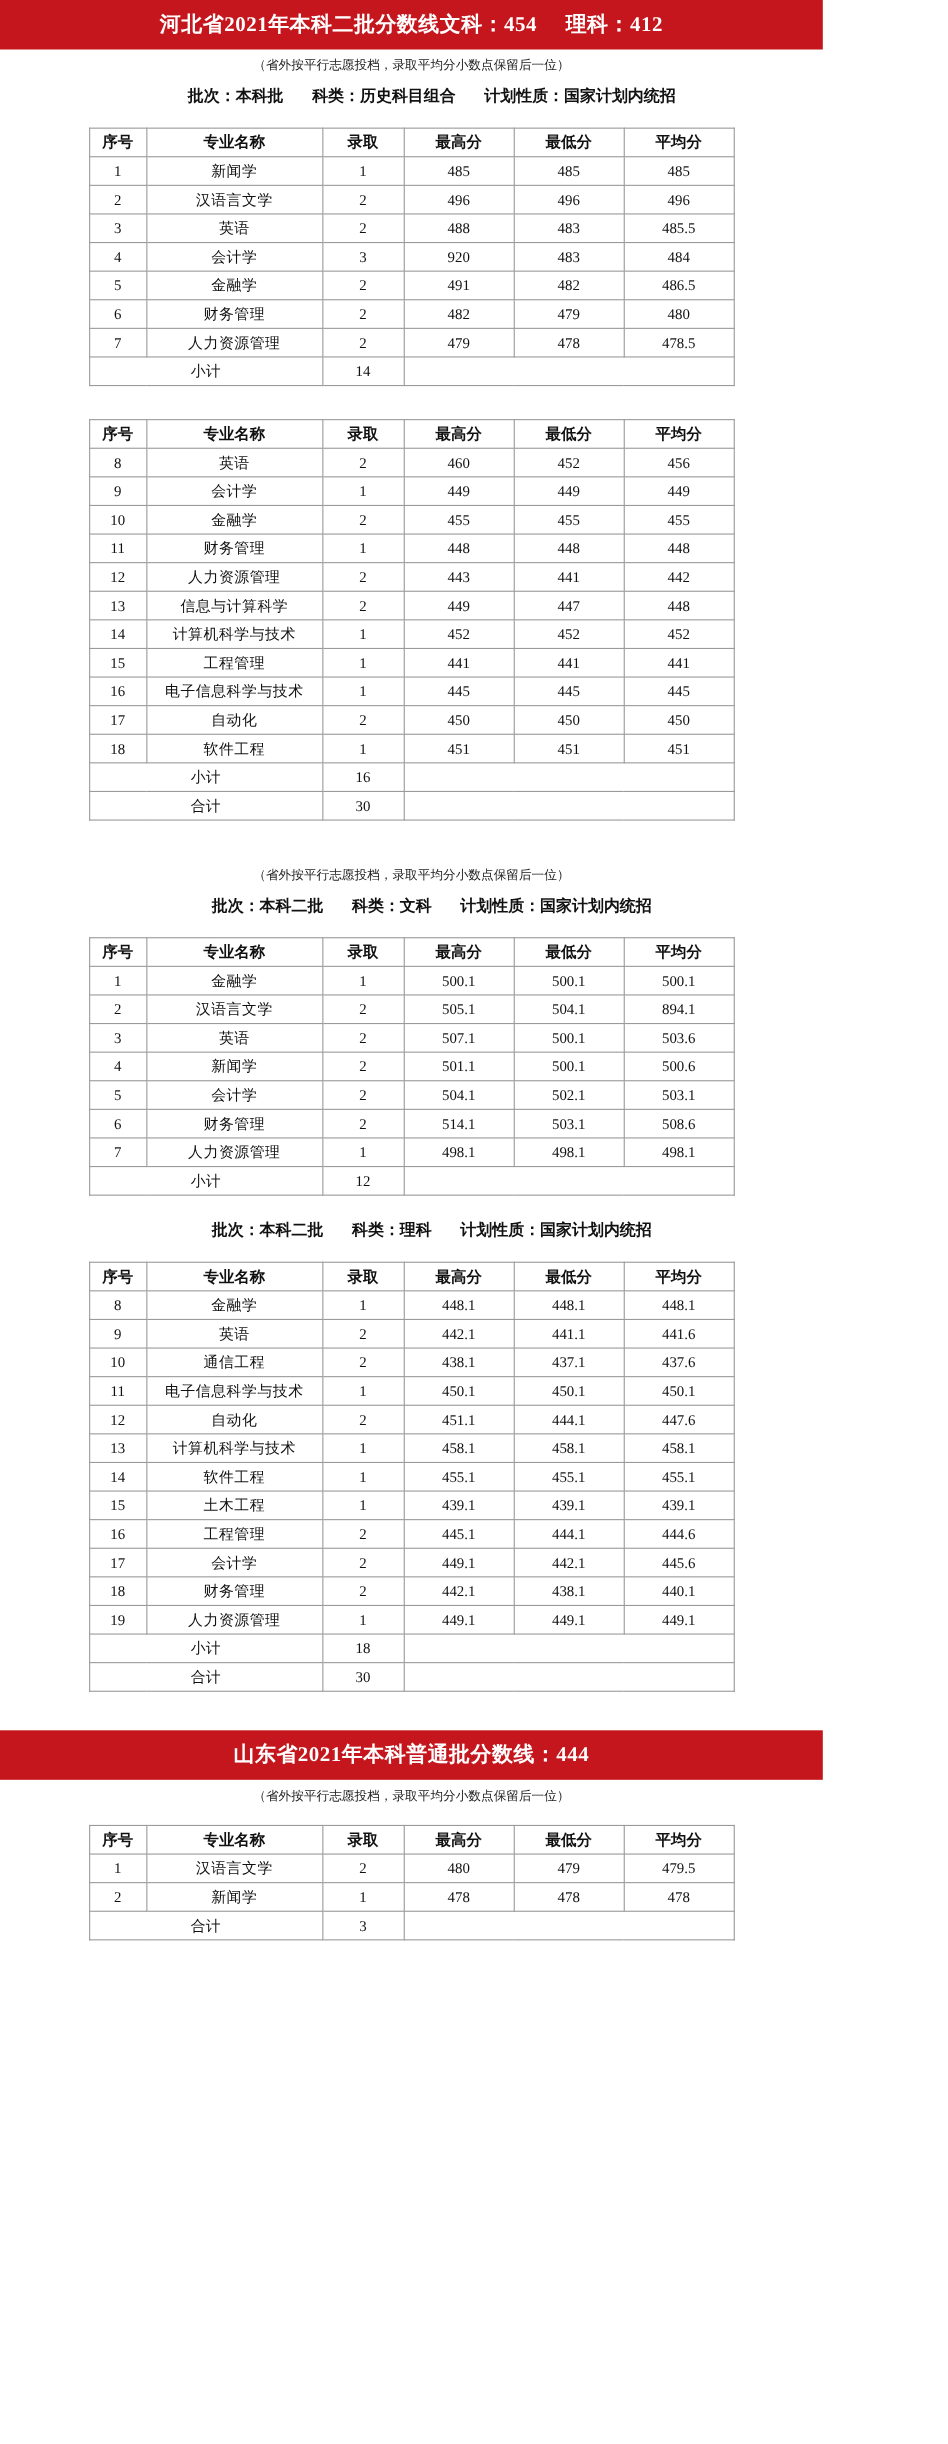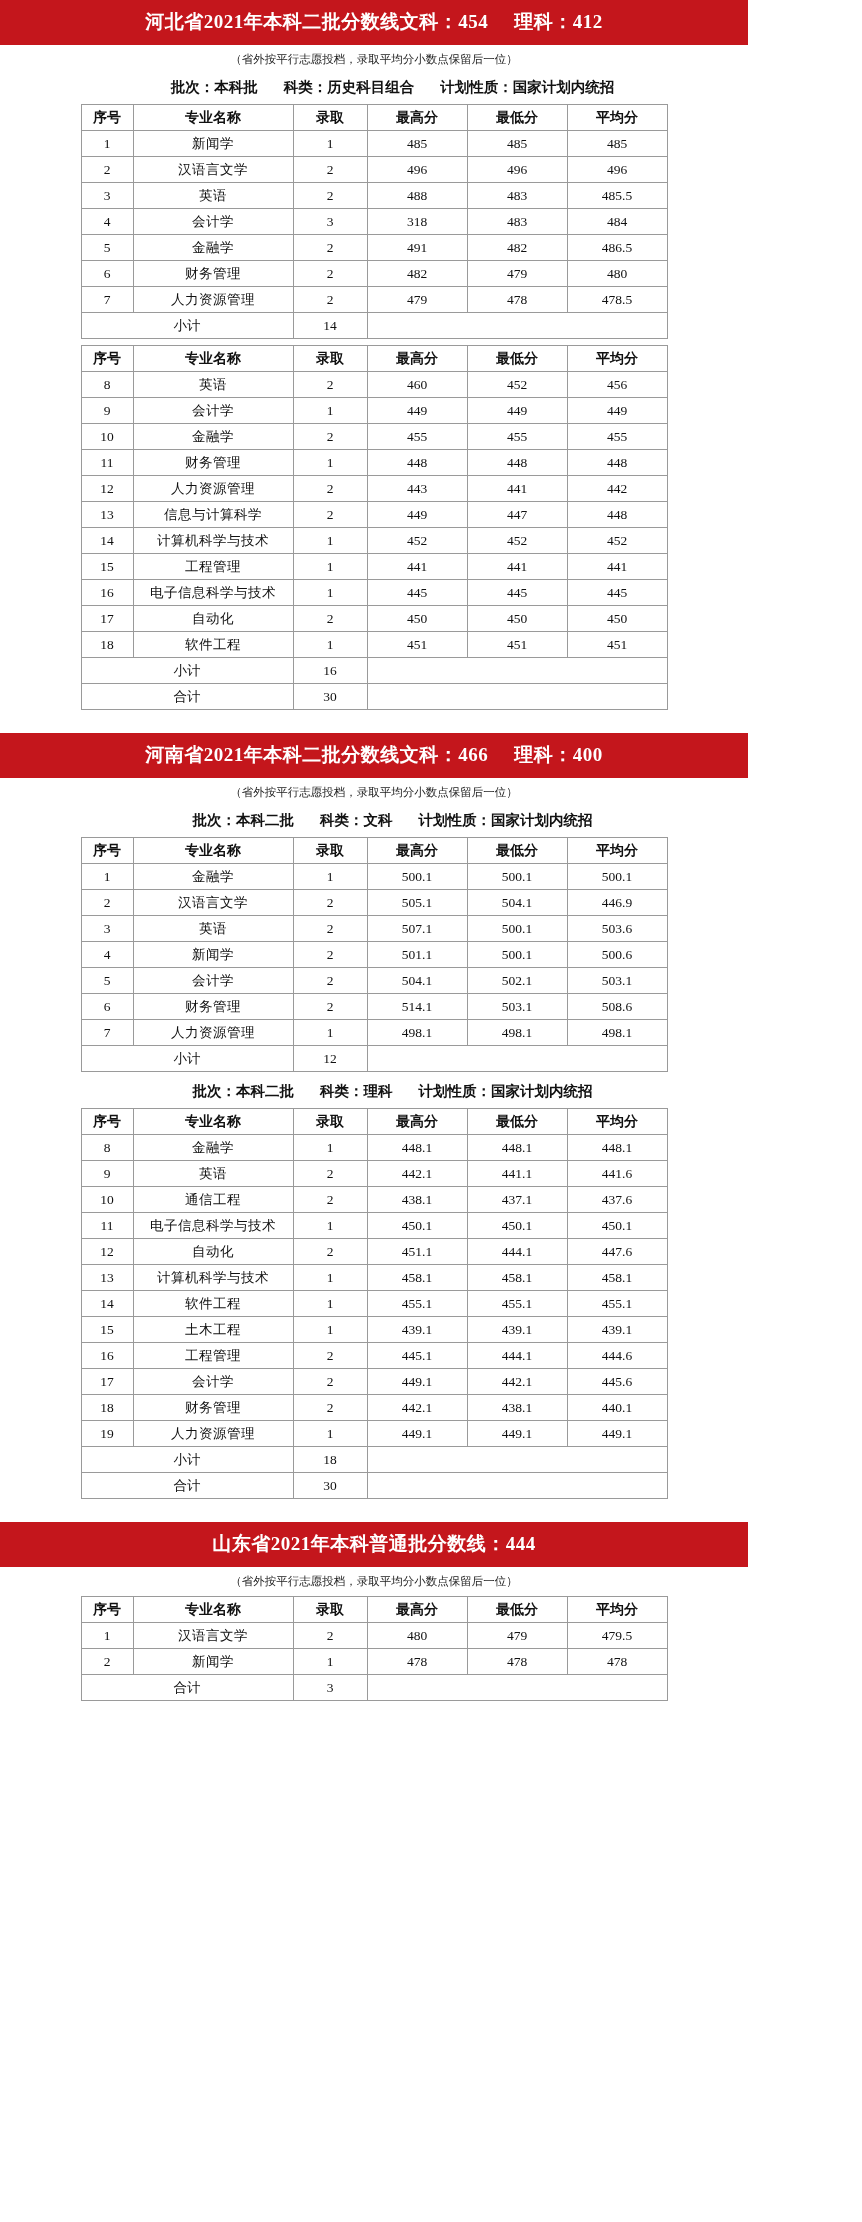--- a/index.html
+++ b/index.html
@@ -34,21 +34,21 @@
     font-weight:bold;
     padding:4px 0 7px 0;
     color:#111;
     margin-left:37px;
   }
   .meta .lbl{font-weight:bold;}
   .meta .gap{display:inline-block;width:26px;}
   table{
     border-collapse:collapse;
     width:586px;
-    margin:0 auto;
+    margin:12px auto;
     table-layout:fixed;
   }
   th,td{
     border:1px solid #9a9a9a;
     height:25px;
     text-align:center;
     font-size:13.5px;
     padding:0;
     color:#111;
     background:#fff;
@@ -114,21 +114,21 @@
             <td class="name">英语</td>
             <td>2</td>
             <td>488</td>
             <td>483</td>
             <td>485.5</td>
           </tr>
           <tr>
             <td>4</td>
             <td class="name">会计学</td>
             <td>3</td>
-            <td>318</td>
+            <td>920</td>
             <td>483</td>
             <td>484</td>
           </tr>
           <tr>
             <td>5</td>
             <td class="name">金融学</td>
             <td>2</td>
             <td>491</td>
             <td>482</td>
             <td>486.5</td>
@@ -274,21 +274,20 @@
             <td colspan="2">合计</td>
             <td>30</td>
             <td colspan="3"></td>
           </tr>
         </tbody>
       </table>
       <div class="spacer"></div>
     </div>
     <div class="sec-divider"></div>
     <div class="section">
-      <div class="banner"><span>河南省2021年本科二批分数线文科：466</span><span class="sep"></span><span>理科：400</span></div>
       <div class="note">（省外按平行志愿投档，录取平均分小数点保留后一位）</div>
       <div class="meta"><span class="lbl">批次：</span><span>本科二批</span><span class="gap"></span><span class="lbl">科类：</span><span>文科</span><span class="gap"></span><span class="lbl">计划性质：</span><span>国家计划内统招</span></div>
       <table>
         <colgroup>
           <col class="c0">
           <col class="c1">
           <col class="c2">
           <col class="c3">
           <col class="c4">
           <col class="c5">
@@ -311,21 +310,21 @@
             <td>500.1</td>
             <td>500.1</td>
             <td>500.1</td>
           </tr>
           <tr>
             <td>2</td>
             <td class="name">汉语言文学</td>
             <td>2</td>
             <td>505.1</td>
             <td>504.1</td>
-            <td>446.9</td>
+            <td>894.1</td>
           </tr>
           <tr>
             <td>3</td>
             <td class="name">英语</td>
             <td>2</td>
             <td>507.1</td>
             <td>500.1</td>
             <td>503.6</td>
           </tr>
           <tr>

